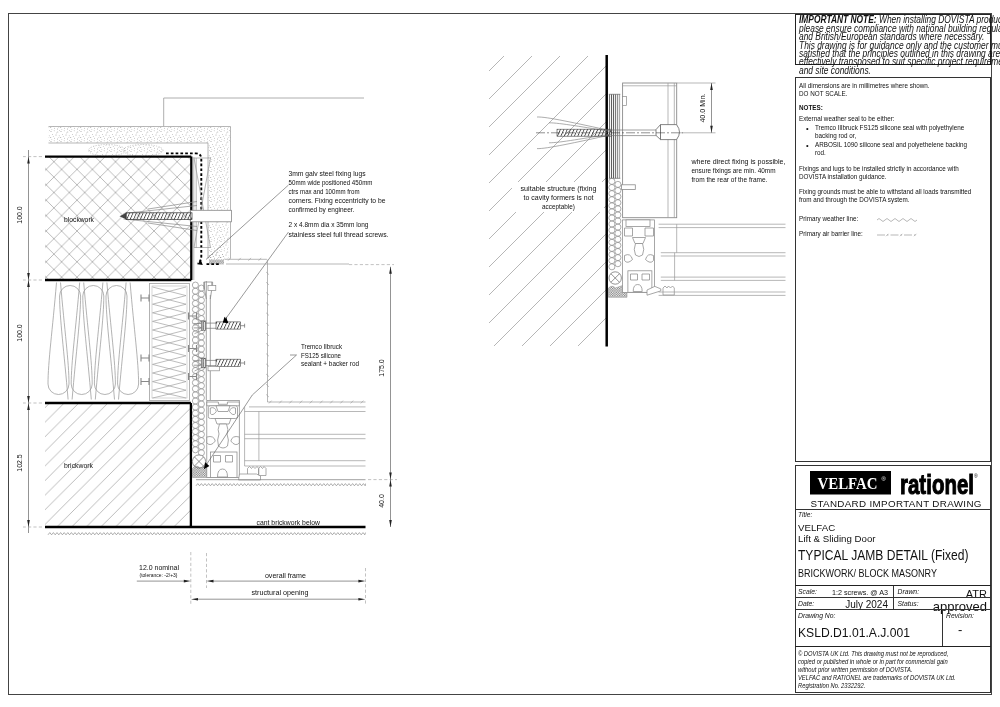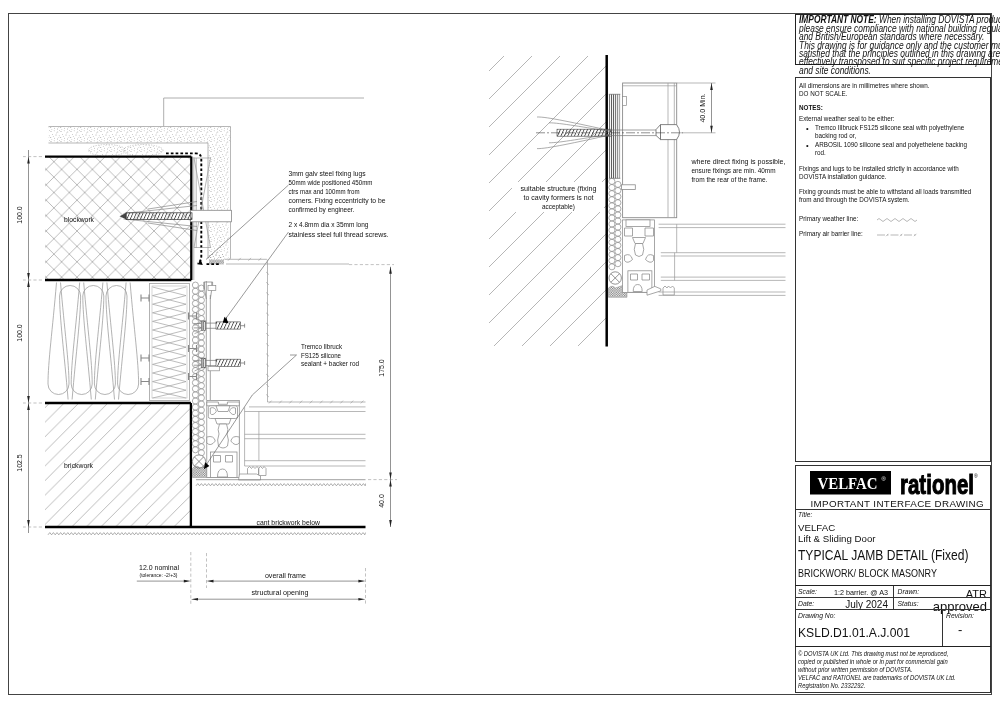--- a/index.html
+++ b/index.html
@@ -424,36 +424,36 @@
       <rect width="81" height="23.5" fill="#000"></rect>
       <text x="37.5" y="17.8" text-anchor="middle" textLength="60" lengthAdjust="spacingAndGlyphs" style="font-family:'Liberation Serif',serif;font-weight:bold;font-size:17px" fill="#fff">VELFAC</text>
       <text x="71.5" y="10.2" style="font-family:'Liberation Sans',sans-serif;font-size:5.8px" fill="#fff">®</text>
     </svg>
 
 <svg width="80" height="26" viewBox="0 0 80 26" style="position:absolute;left:899px;top:469.5px" xmlns="http://www.w3.org/2000/svg">
       <text x="1" y="23.6" textLength="74" lengthAdjust="spacingAndGlyphs" style="font-family:'Liberation Sans',sans-serif;font-weight:bold;font-size:28px;stroke:#000;stroke-width:1.1" fill="#000">rationel</text>
       <text x="75" y="7.5" style="font-family:'Liberation Sans',sans-serif;font-size:5px" fill="#000">®</text>
     </svg>
 
-<div style="position:absolute;left:810.5px;top:497.5px;font-size:9.8px;letter-spacing:0.35px;color:#111;white-space:nowrap">IMPORTANT INTERFACE DRAWING</div>
+<div style="position:absolute;left:810.5px;top:497.5px;font-size:9.8px;letter-spacing:0.35px;color:#111;white-space:nowrap">STANDARD IMPORTANT DRAWING</div>
 
 <div style="position:absolute;left:794.5px;top:508.5px;width:196px;height:0;border-top:1px solid #333"></div>
 
 <div style="position:absolute;left:798px;top:510.5px;font-size:6.6px;font-style:italic;color:#111">Title:</div>
 
 <div style="position:absolute;left:798px;top:521.5px;font-size:9.7px;line-height:11.3px;color:#111">VELFAC<br>Lift &amp; Sliding Door</div>
 
 <div style="position:absolute;left:797.5px;top:546.5px;font-size:14.2px;color:#111;white-space:nowrap;transform:scaleX(0.85);transform-origin:0 0">TYPICAL JAMB DETAIL (Fixed)</div>
 
 <div style="position:absolute;left:797.5px;top:566.5px;font-size:10.6px;color:#111;white-space:nowrap;transform:scaleX(0.85);transform-origin:0 0">BRICKWORK/ BLOCK MASONRY</div>
 
 <div style="position:absolute;left:794.5px;top:584.5px;width:196px;height:0;border-top:1.7px solid #222"></div>
 
 <div style="position:absolute;left:798px;top:588px;font-size:6.8px;font-style:italic;color:#111">Scale:</div>
-    <div style="position:absolute;right:112px;top:587.5px;font-size:7.2px;color:#111">1:2 barrier. @ A3</div>
+    <div style="position:absolute;right:112px;top:587.5px;font-size:7.2px;color:#111">1:2 screws. @ A3</div>
 
 <div style="position:absolute;left:897.5px;top:588px;font-size:6.8px;font-style:italic;color:#111">Drawn:</div>
     <div style="position:absolute;right:13px;top:587.5px;font-size:11px;color:#111">ATR</div>
 
 <div style="position:absolute;left:794.5px;top:596.8px;width:196px;height:0;border-top:1px solid #333"></div>
 
 <div style="position:absolute;left:893px;top:585.5px;width:0;height:23px;border-left:1px solid #333"></div>
 
 <div style="position:absolute;left:798px;top:599.5px;font-size:6.8px;font-style:italic;color:#111">Date:</div>
     <div style="position:absolute;right:112px;top:599px;font-size:10px;color:#111">July 2024</div>

